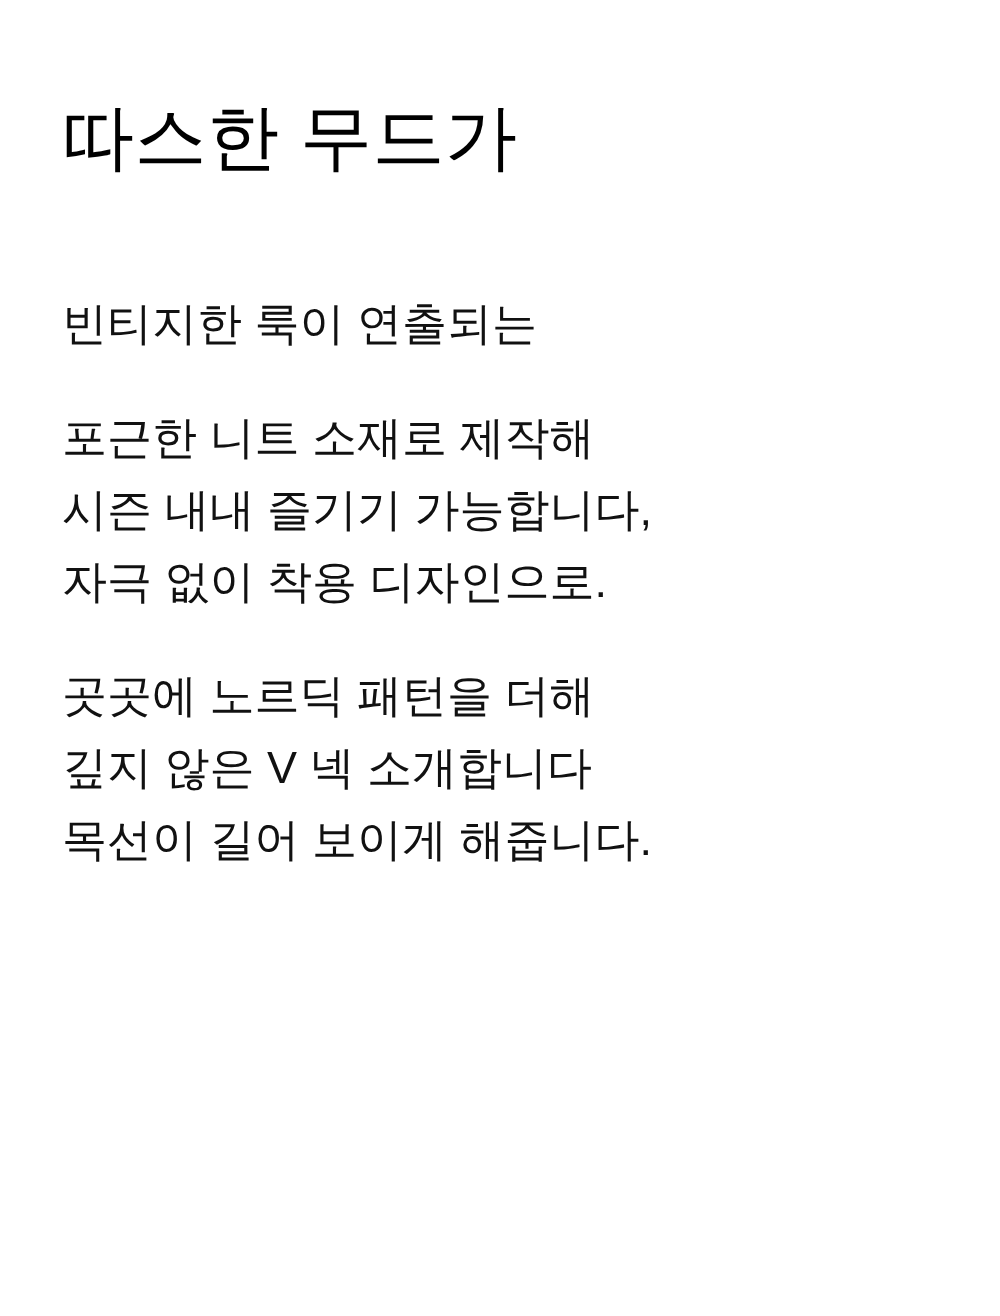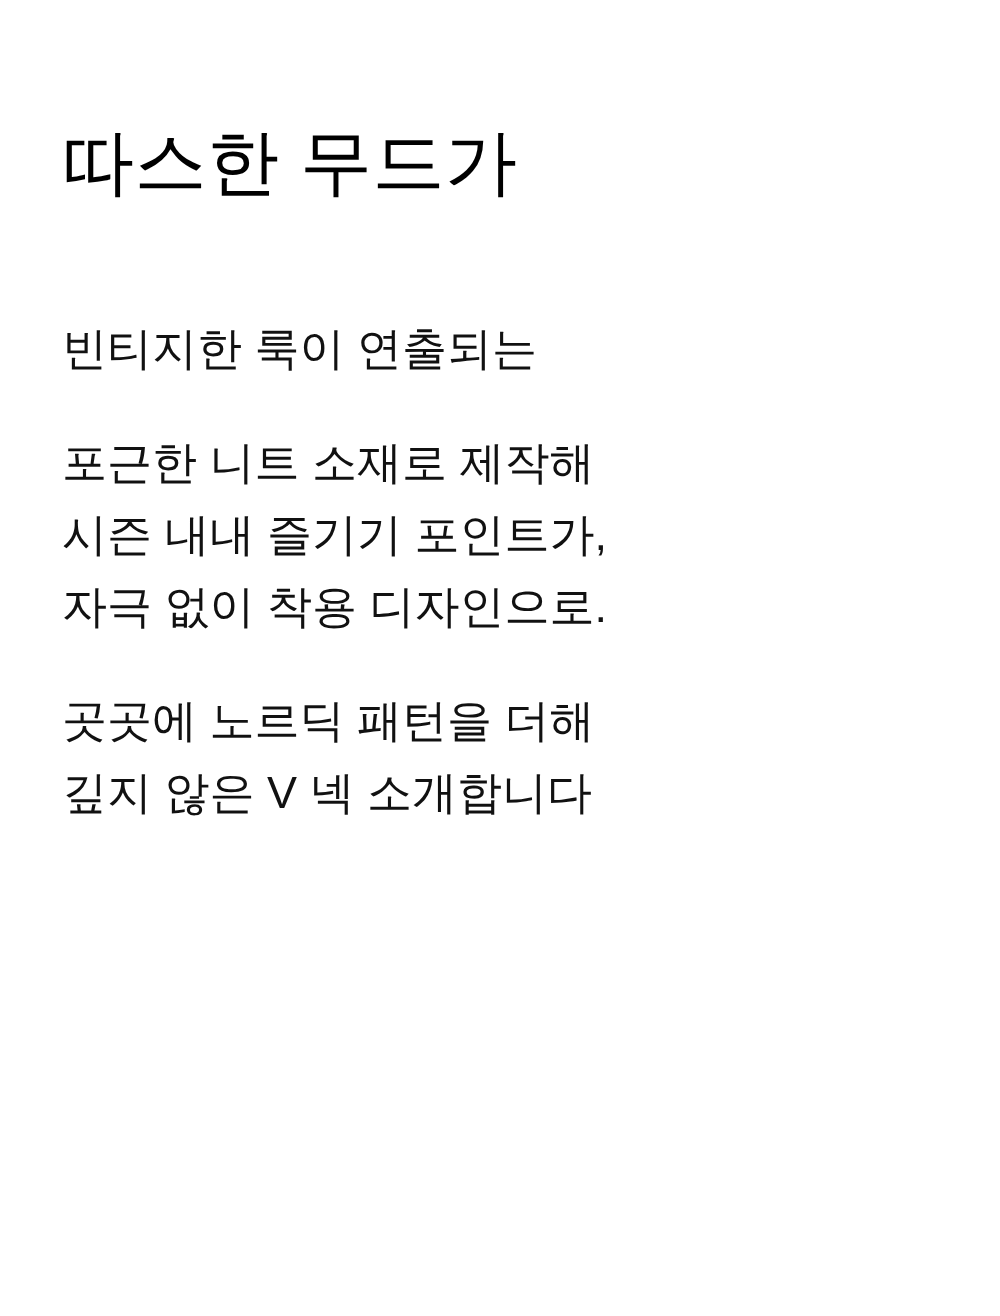--- a/index.html
+++ b/index.html
@@ -12,21 +12,21 @@
     height: 1316px;
     font-family: "Liberation Sans", "DejaVu Sans", sans-serif;
     color: #0a0a0a;
     position: relative;
     overflow: hidden;
   }
   .page {
     width: 1000px;
     height: 1096px;
     box-sizing: border-box;
-    padding: 108px 60px 40px 62px;
+    padding: 83px 60px 40px 62px;
     background: #ffffff;
   }
   .headline {
     font-size: 72px;
     line-height: 1.52;
     letter-spacing: 0.5px;
     font-weight: 300;
     color: #000000;
     margin: 0 0 0 0;
   }
@@ -65,24 +65,25 @@
   </h1>
 
   <div class="body-copy">
 
     <p class="para">
       <span class="line">빈티지한 룩이 연출되는</span>
     </p>
 
     <p class="para">
       <span class="line">포근한 니트 소재로 제작해</span>
-      <span class="line">시즌 내내 즐기기 포인트가,</span>
+      <span class="line">시즌 내내 즐기기 가능합니다,</span>
       <span class="line">자극 없이 착용 디자인으로.</span>
     </p>
 
     <p class="para">
       <span class="line">곳곳에 노르딕 패턴을 더해</span>
       <span class="line">깊지 않은 V 넥 소개합니다</span>
+      <span class="line">목선이 길어 보이게 해줍니다.</span>
     </p>
 
 
   </div>
 </div>
 
 </body></html>

